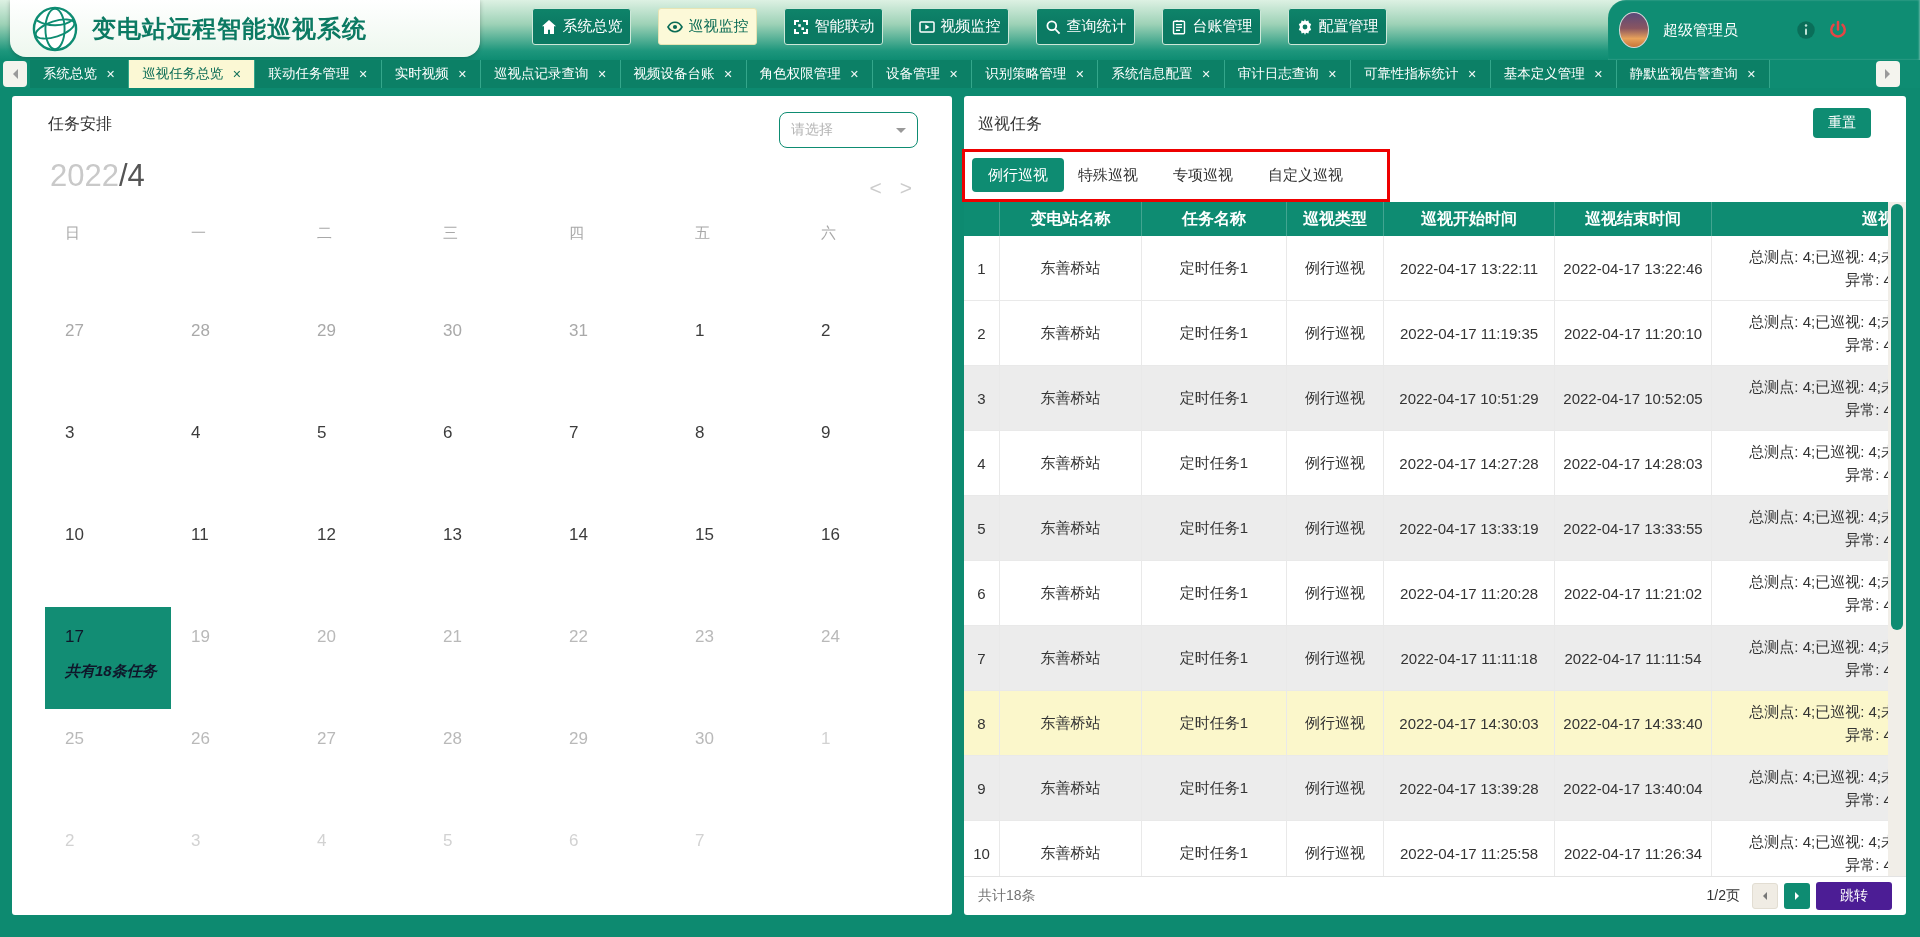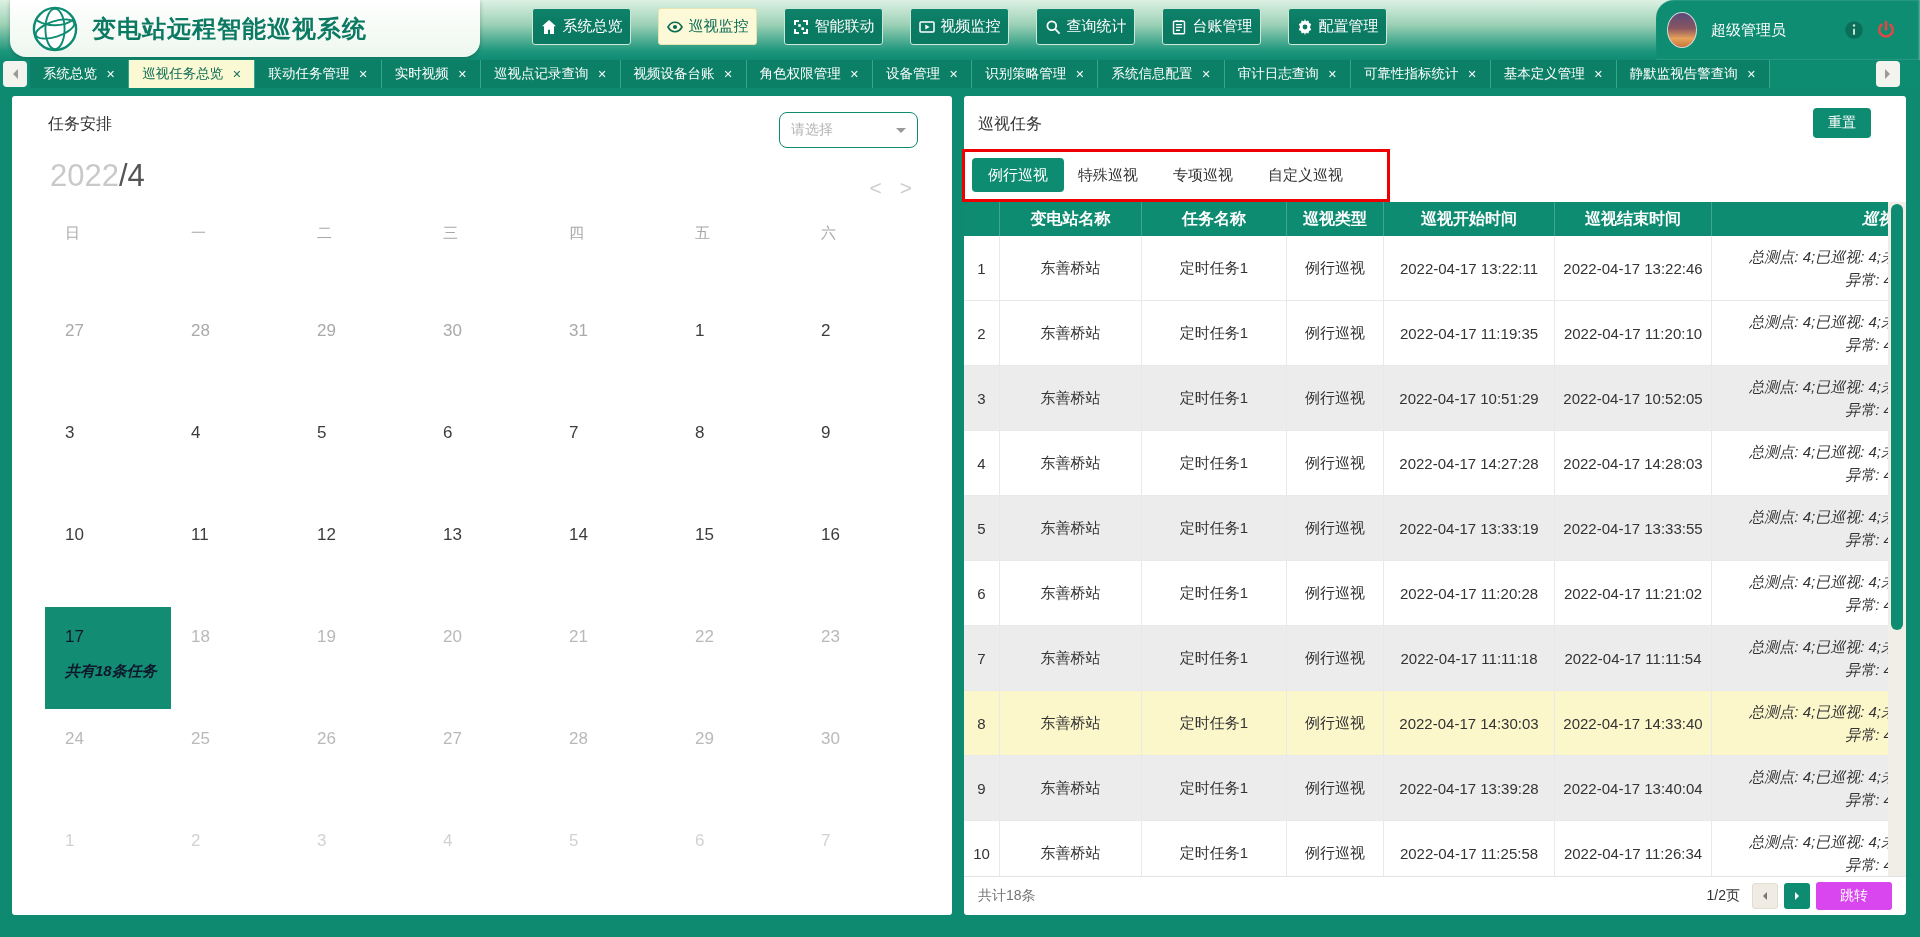--- a/index.html
+++ b/index.html
@@ -14,21 +14,21 @@
        background:linear-gradient(180deg,#ffffff,#edf7ee);border-radius:0 0 16px 16px;
        box-shadow:0 1px 4px rgba(0,0,0,.25);display:flex;align-items:center;padding-left:22px;gap:14px;}
   .logo-chip svg{width:46px;height:46px;flex:0 0 auto;}
   .app-title{font-size:24px;font-weight:bold;color:#0c7a63;letter-spacing:1px;white-space:nowrap;}
   .mainnav{position:absolute;left:532px;top:8px;display:flex;gap:27px;}
   .nav-btn{width:99px;height:37px;display:flex;align-items:center;justify-content:center;gap:6px;
        background:linear-gradient(180deg,#13917366,#0000 45%),#0b7a63;border:1px solid #cde8d9;
        border-radius:3px;color:#fff;font-size:15px;cursor:pointer;white-space:nowrap;}
   .nav-btn svg{width:16px;height:16px;}
   .nav-btn.active{background:#fcf9d8;color:#0a6b55;border-color:#e7e4b4;}
-  .user-chip{position:absolute;right:0;top:0;width:264px;height:60px;background:#0f8d73;
+  .user-chip{position:absolute;right:0;top:0;width:312px;height:60px;background:#0f8d73;
        border-top-left-radius:18px;display:flex;align-items:center;box-shadow:-1px 0 2px rgba(255,255,255,.35) inset;}
   .avatar{width:30px;height:36px;border-radius:50%;margin-left:11px;border:1px solid #d8d8d8;
        background:linear-gradient(180deg,#5a4a7a 0%,#8a5560 45%,#e8a25a 75%,#c8763a 100%);}
   .user-name{color:#fff;font-size:15px;margin-left:14px;white-space:nowrap;}
   .uicon{width:20px;height:20px;}
   .info-ic{margin-left:58px;}
   .power-ic{margin-left:12px;}
 
   
   .tabbar{position:absolute;left:0;top:60px;width:1920px;height:28px;background:#0e8c72;
@@ -89,42 +89,42 @@
        color:#fff;font-size:16px;font-weight:bold;align-items:center;}
   .th{display:flex;align-items:center;justify-content:center;height:100%;border-right:1px solid rgba(255,255,255,.22);}
   .th:last-child{border-right:none;overflow:hidden;justify-content:flex-start;}
   .th:last-child span{padding-left:150px;white-space:nowrap;}
   .c0{width:36px;flex:0 0 36px;}
   .c1{width:142px;flex:0 0 142px;}
   .c2{width:145px;flex:0 0 145px;}
   .c3{width:97px;flex:0 0 97px;}
   .c4{width:171px;flex:0 0 171px;}
   .c5{width:157px;flex:0 0 157px;}
-  .c6{width:176px;flex:0 0 176px;font-style:italic;}
+  .c6{width:176px;flex:0 0 176px;}
   .tbl-body{position:absolute;left:0;top:140px;width:924px;height:640px;overflow:hidden;}
   .trow{height:65px;display:flex;background:#fff;border-bottom:1px solid #e9e9e9;font-size:15px;color:#333;}
   .trow.stripe{background:#ececec;}
   .trow.hl{background:#fbf7cb;}
   .td{display:flex;align-items:center;justify-content:center;border-right:1px solid #e9e9e9;height:100%;}
   .td.c6{flex-direction:column;justify-content:center;align-items:flex-end;overflow:hidden;border-right:none;}
   .td.c6 div{white-space:nowrap;line-height:23px;margin-right:-8px;}
 
   .vtrack{position:absolute;right:0;top:106px;width:18px;height:674px;background:#f1eee8;}
   .vthumb{position:absolute;left:3px;top:2px;width:12px;height:426px;background:#0e8c72;border-radius:6px;}
 
   .tfoot{position:absolute;left:0;bottom:0;width:942px;height:39px;border-top:1px solid #e3e3e3;
        display:flex;align-items:center;padding:0 14px;font-size:14px;}
   .tf-total{color:#737373;}
   .tf-right{margin-left:auto;display:flex;align-items:center;gap:6px;}
   .pgbtn{width:26px;height:26px;border-radius:3px;display:flex;align-items:center;justify-content:center;cursor:pointer;border:1px solid transparent;}
   .pg-prev{background:#f0ece4;border-color:#e2ddd2;}
   .pg-next{background:#0e8c72;}
   .pg-prev .tri-l{border-right-color:#777;border-width:4.5px;}
   .pg-next .tri-r{border-left-color:#fff;border-width:4.5px;}
-  .jump-btn{min-width:50px;height:28px;background:#d946ef;color:#fff;border:none;border-radius:3px;
+  .jump-btn{min-width:50px;height:28px;background:#4c1d95;color:#fff;border:none;border-radius:3px;
        font-size:14px;cursor:pointer;font-family:inherit;padding:0 24px;}
   .tf-page{margin-right:6px;}
 </style>
 </head>
 <body>
 
 <div class="screen">
 
   <div class="hdr">
     <div class="logo-chip">
@@ -387,24 +387,20 @@
     <div class="dnum">15</div>
 
   </div>
         <div class="day cur">
     <div class="dnum">16</div>
 
   </div>
         <div class="day sel">
     <div class="dnum">17</div>
     <div class="dnote">共有18条任务</div>
-  </div>
-        <div class="day fut">
-    <div class="dnum">18</div>
-
   </div>
         <div class="day fut">
     <div class="dnum">19</div>
 
   </div>
         <div class="day fut">
     <div class="dnum">20</div>
 
   </div>
         <div class="day fut">

